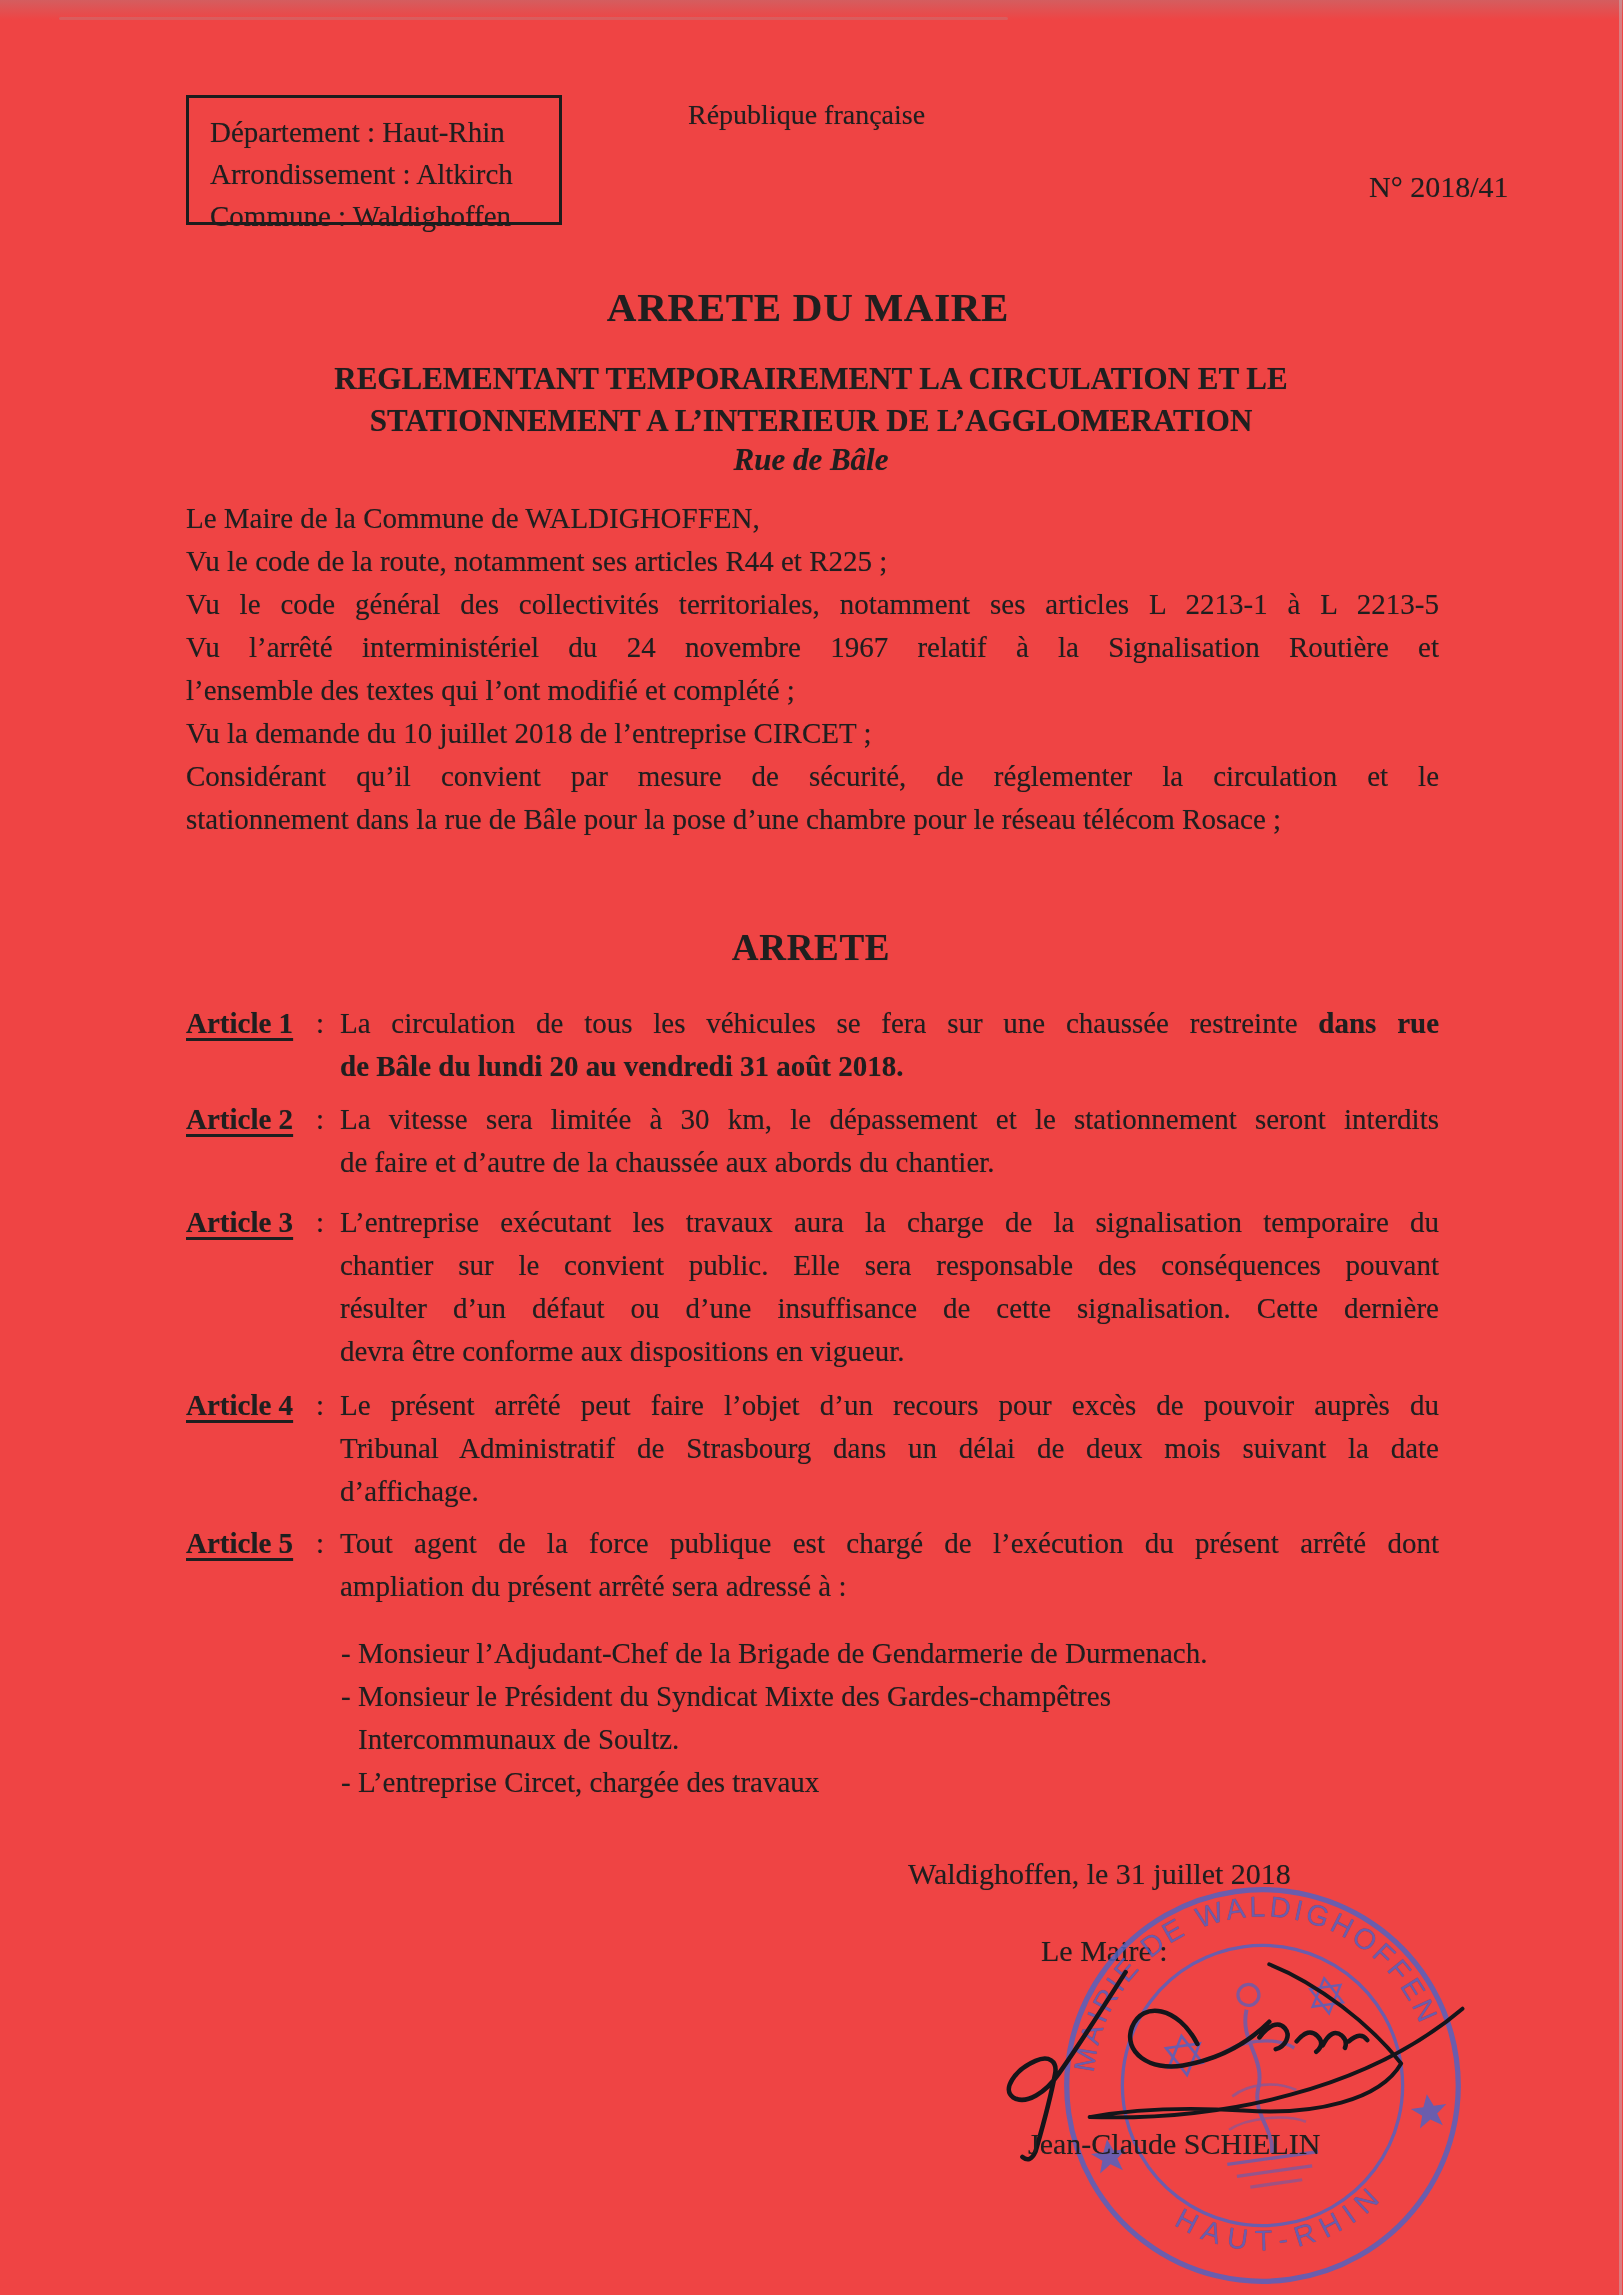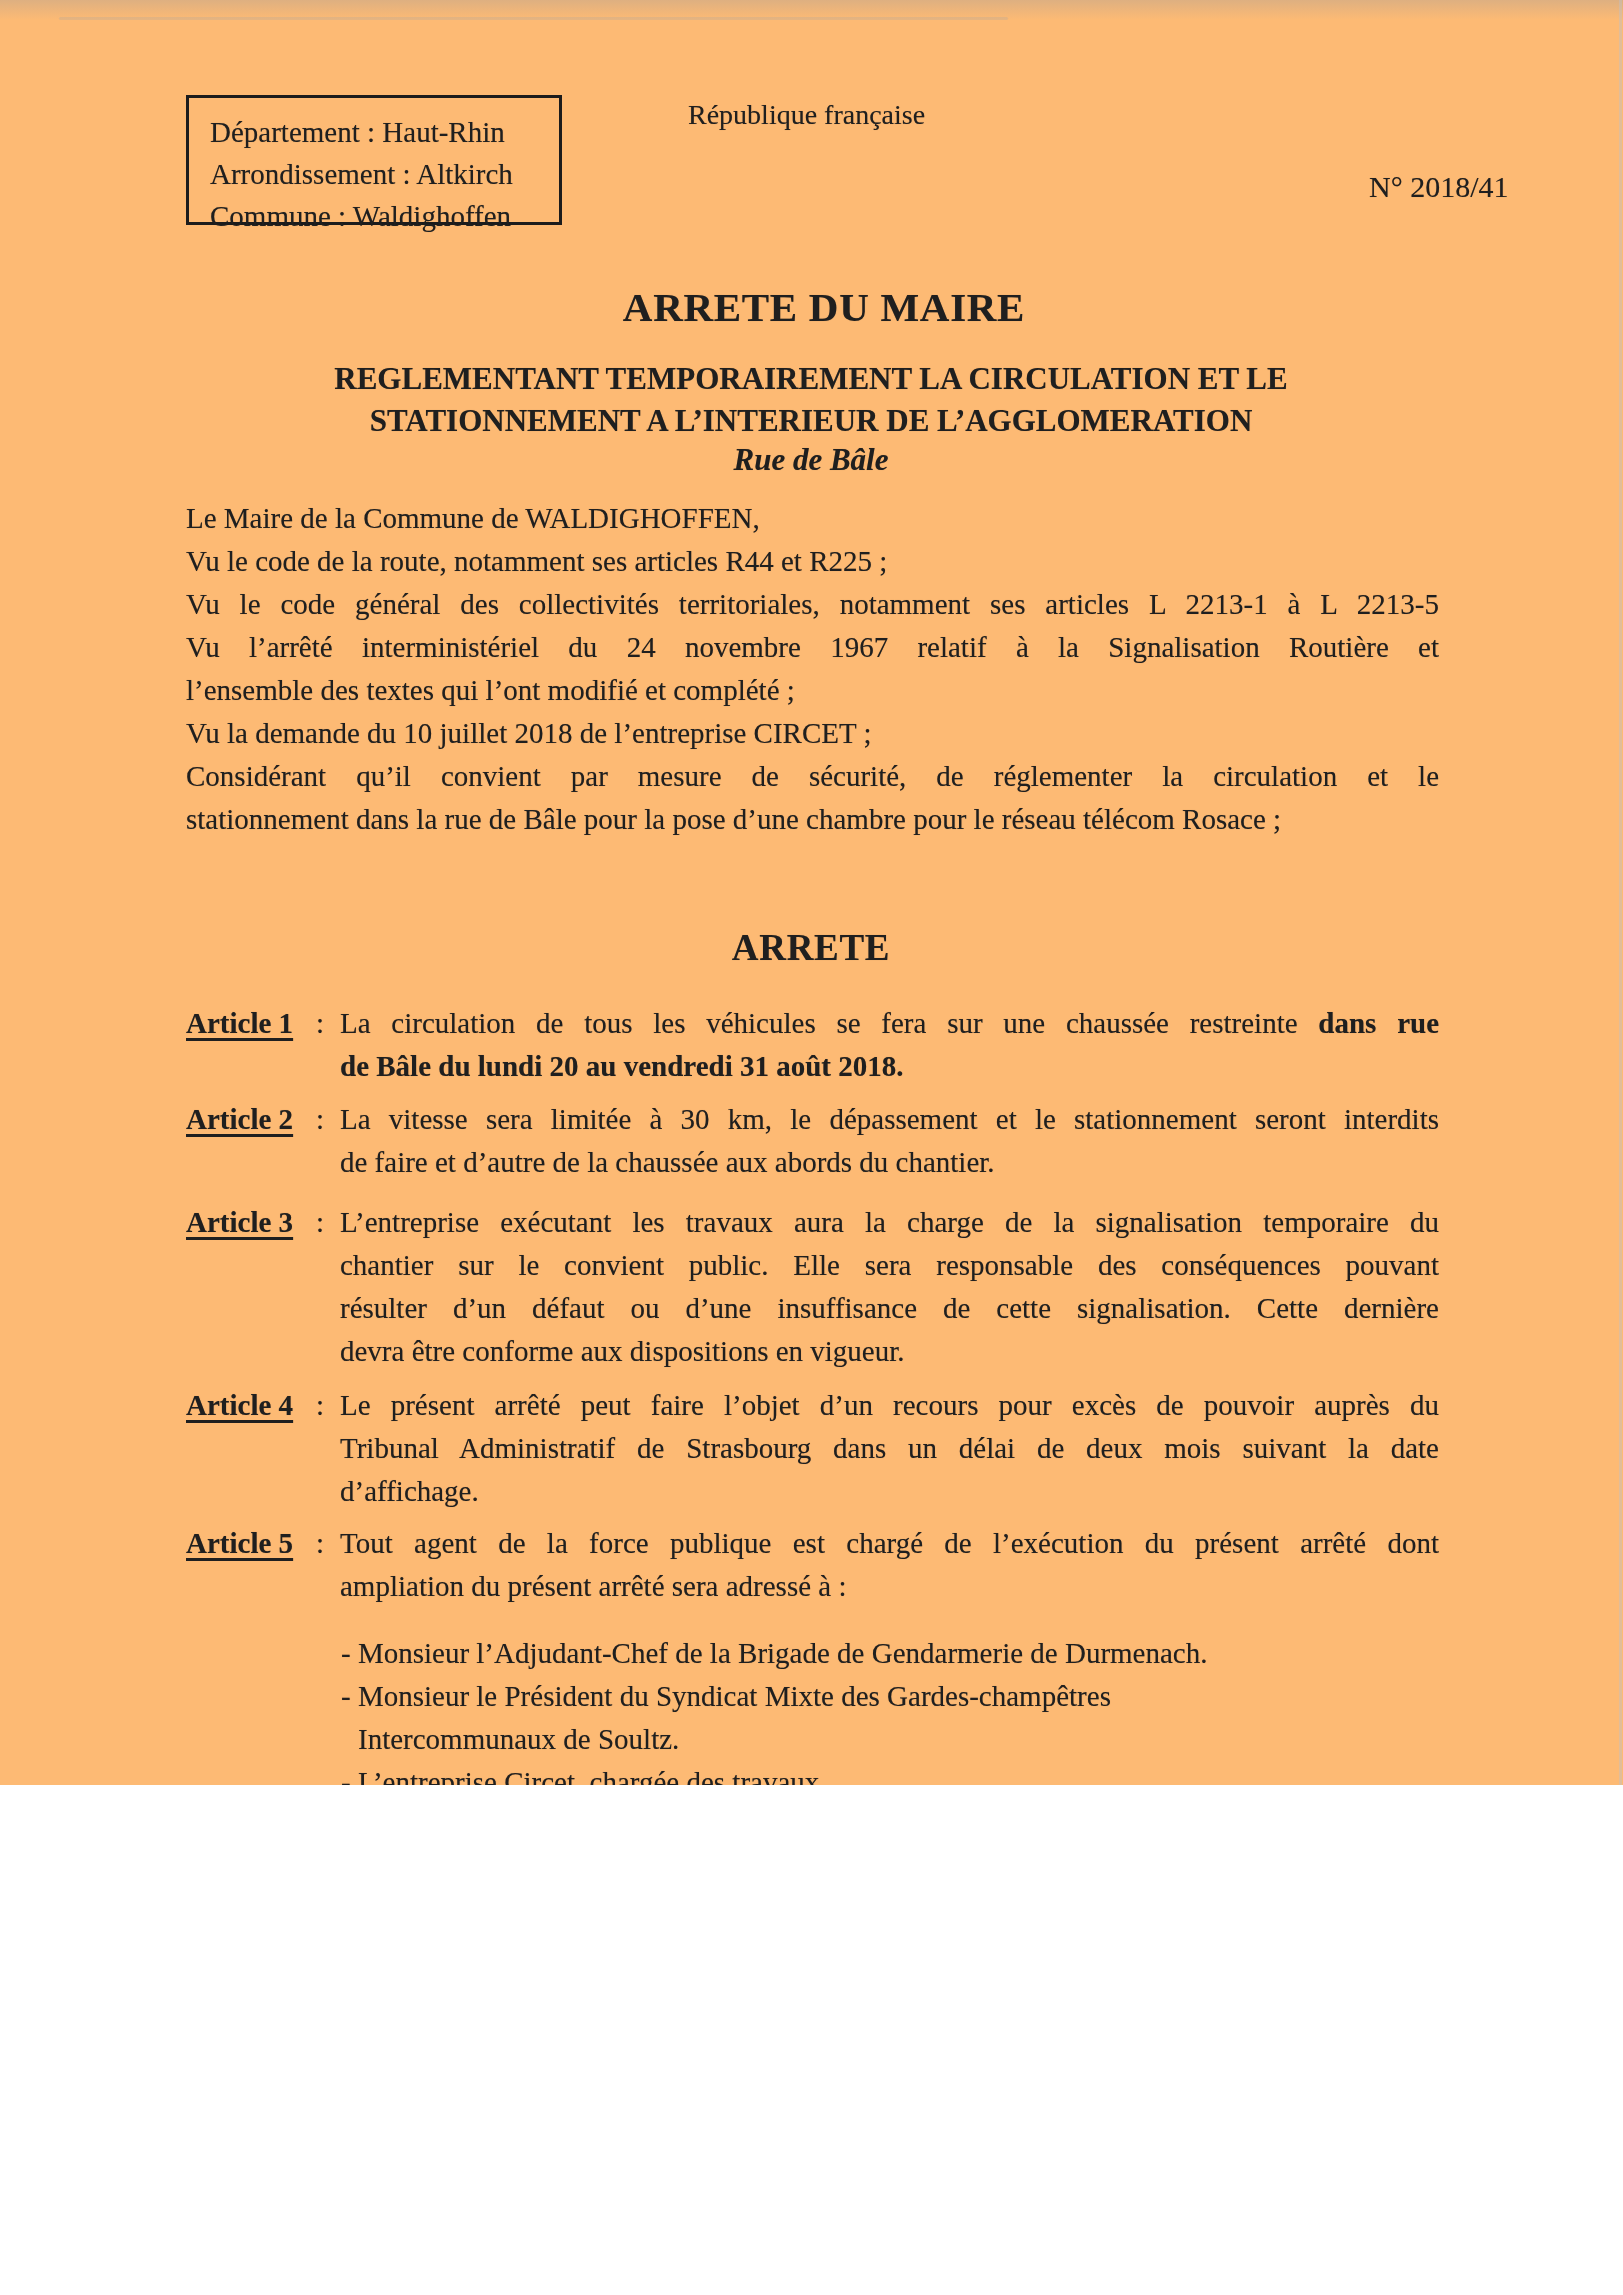--- a/index.html
+++ b/index.html
@@ -1,36 +1,36 @@
 <!DOCTYPE html>
 <html style="font-size:10.5px"><head>
 <meta charset="utf-8">
 <style>
   html,body{margin:0;padding:0;background:#ffffff;}
   .page{
-    position:relative;width:1623px;height:1785px;background:#fdba74;
+    position:relative;width:1623px;height:2295px;background:#ef4444;
     font-family:"Liberation Serif",serif;color:#1f1f1f;overflow:hidden;
   }
   .txt{position:absolute;white-space:nowrap;}
   
   .scan-top{position:absolute;top:0;left:0;width:1623px;height:19.6px;
     background:linear-gradient(to bottom,rgba(150,152,158,0.30),rgba(255,255,255,0));}
   .scan-top2{position:absolute;top:17px;left:59px;width:949px;height:3.3px;
     background:rgba(160,162,168,0.25);border-radius:2px;}
   .scan-right{position:absolute;top:0;right:1.3px;width:2.6px;height:2295px;background:rgba(190,193,200,0.45);}
   
   .region-box{
     position:absolute;left:186px;top:95px;width:376px;height:130px;
     border:3.3px solid #1c1c1c;box-sizing:border-box;padding:13px 0 0 21px;
     font-size:29px;line-height:42px;
   }
   .republic{left:688px;top:99px;font-size:28px;}
   .doc-number{left:1369px;top:170px;font-size:30px;}
   
-  .title{position:absolute;left:26px;top:283px;width:1596px;text-align:center;
+  .title{position:absolute;left:10px;top:283px;width:1596px;text-align:center;
     font-size:41px;font-weight:bold;letter-spacing:0.7px;}
   .subtitle{position:absolute;left:13px;top:358px;width:1596px;text-align:center;
     font-size:31px;font-weight:bold;line-height:42px;}
   .street{position:absolute;left:13px;top:442px;width:1596px;text-align:center;
     font-size:31px;font-weight:bold;font-style:italic;}
   
   .preamble{position:absolute;left:186px;top:497px;width:1253px;font-size:29px;line-height:43px;}
   .line{white-space:nowrap;}
   .jl{white-space:normal;text-align:justify;text-align-last:justify;}
   

